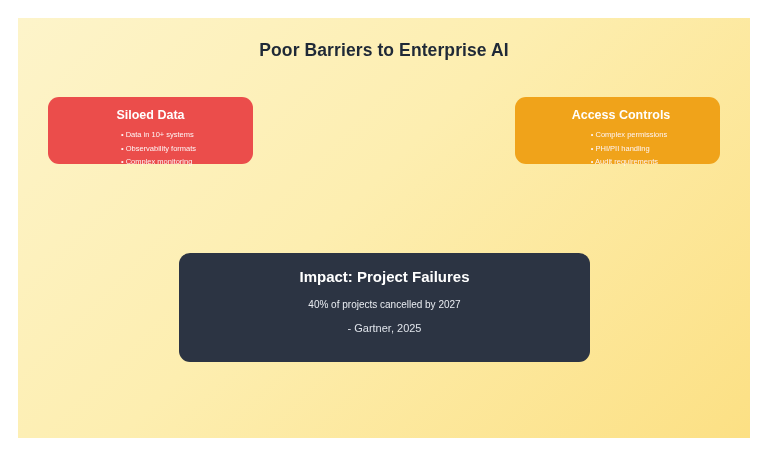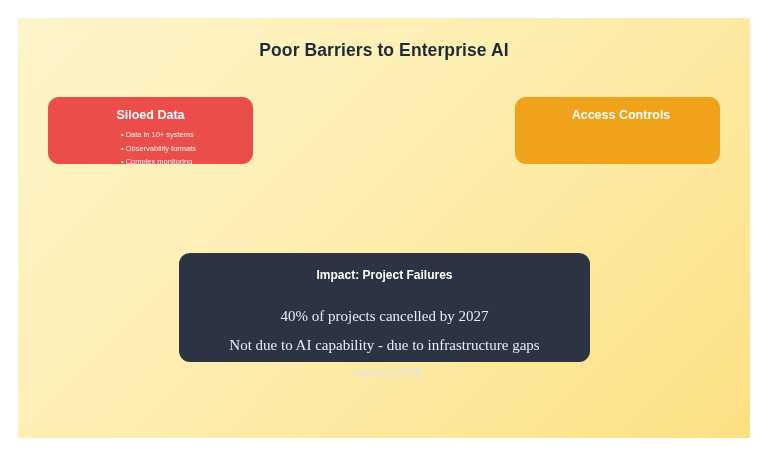--- a/index.html
+++ b/index.html
@@ -89,34 +89,33 @@
     background: #2c3443;
     border-radius: 11px;
     box-sizing: border-box;
     padding-top: 15px;
     display: flex;
     flex-direction: column;
     align-items: center;
   }
 
   .impact-title {
-    font-size: 12px;
+    font-size: 15px;
     font-weight: bold;
     color: #ffffff;
     text-align: center;
-    margin-bottom: 26px;
+    margin-bottom: 14px;
   }
 
   .impact-line {
-    font-size: 15px;
+    font-size: 10px;
     color: #e9ecf1;
     text-align: left;
     margin-bottom: 12px;
     white-space: nowrap;
-    font-family: Liberation Serif, serif;
   }
 
   .impact-source {
     font-size: 11px;
     color: #dfe3ea;
     text-align: center;
     white-space: nowrap;
   }
 </style>
 </head>
@@ -132,25 +131,29 @@
       <div class="card-title">Siloed Data</div>
       <div class="card-bullets">
         <div class="card-bullet">• Data in 10+ systems</div>
         <div class="card-bullet">• Observability formats</div>
         <div class="card-bullet">• Complex monitoring</div>
       </div>
     </div>
 
     <div class="card" style="background:#f0a31a;padding-left:7px;">
       <div class="card-title">Access Controls</div>
+      <div class="card-bullets">
+        <div class="card-bullet">• Complex permissions</div>
+        <div class="card-bullet">• PHI/PII handling</div>
+        <div class="card-bullet">• Audit requirements</div>
+      </div>
     </div>
 
 
   </div>
 
   <div class="impact-panel">
     <div class="impact-title">Impact: Project Failures</div>
     <div class="impact-line">40% of projects cancelled by 2027</div>
-    <div class="impact-line">Not due to AI capability - due to infrastructure gaps</div>
     <div class="impact-source">- Gartner, 2025</div>
   </div>
 
 </div>
 
 </body></html>

